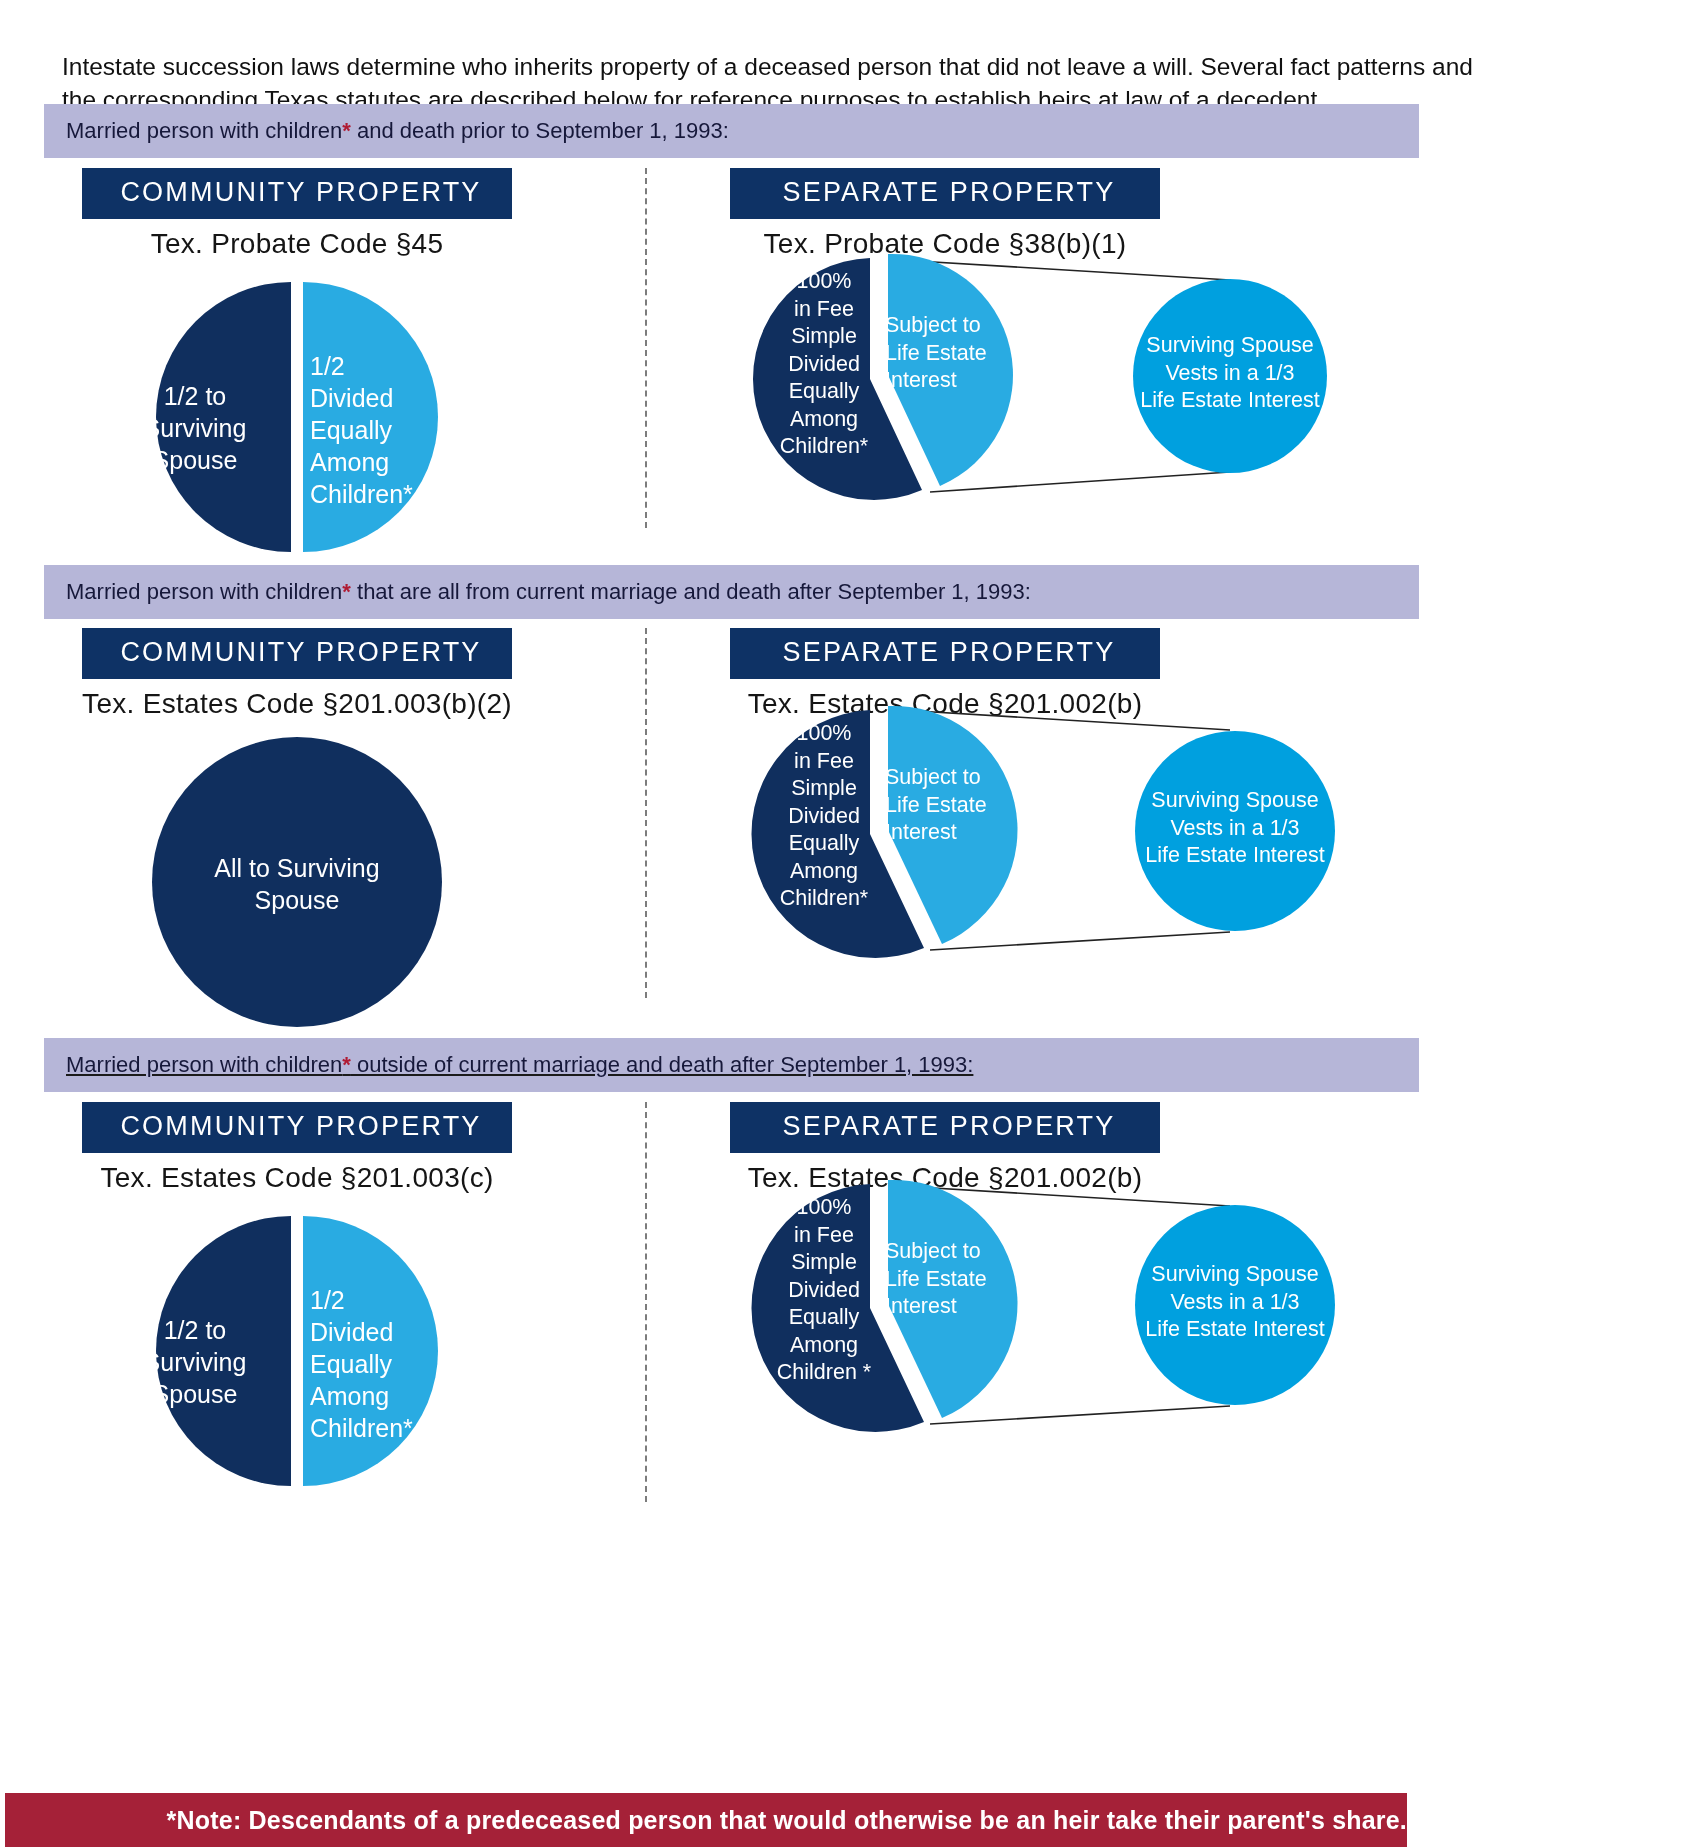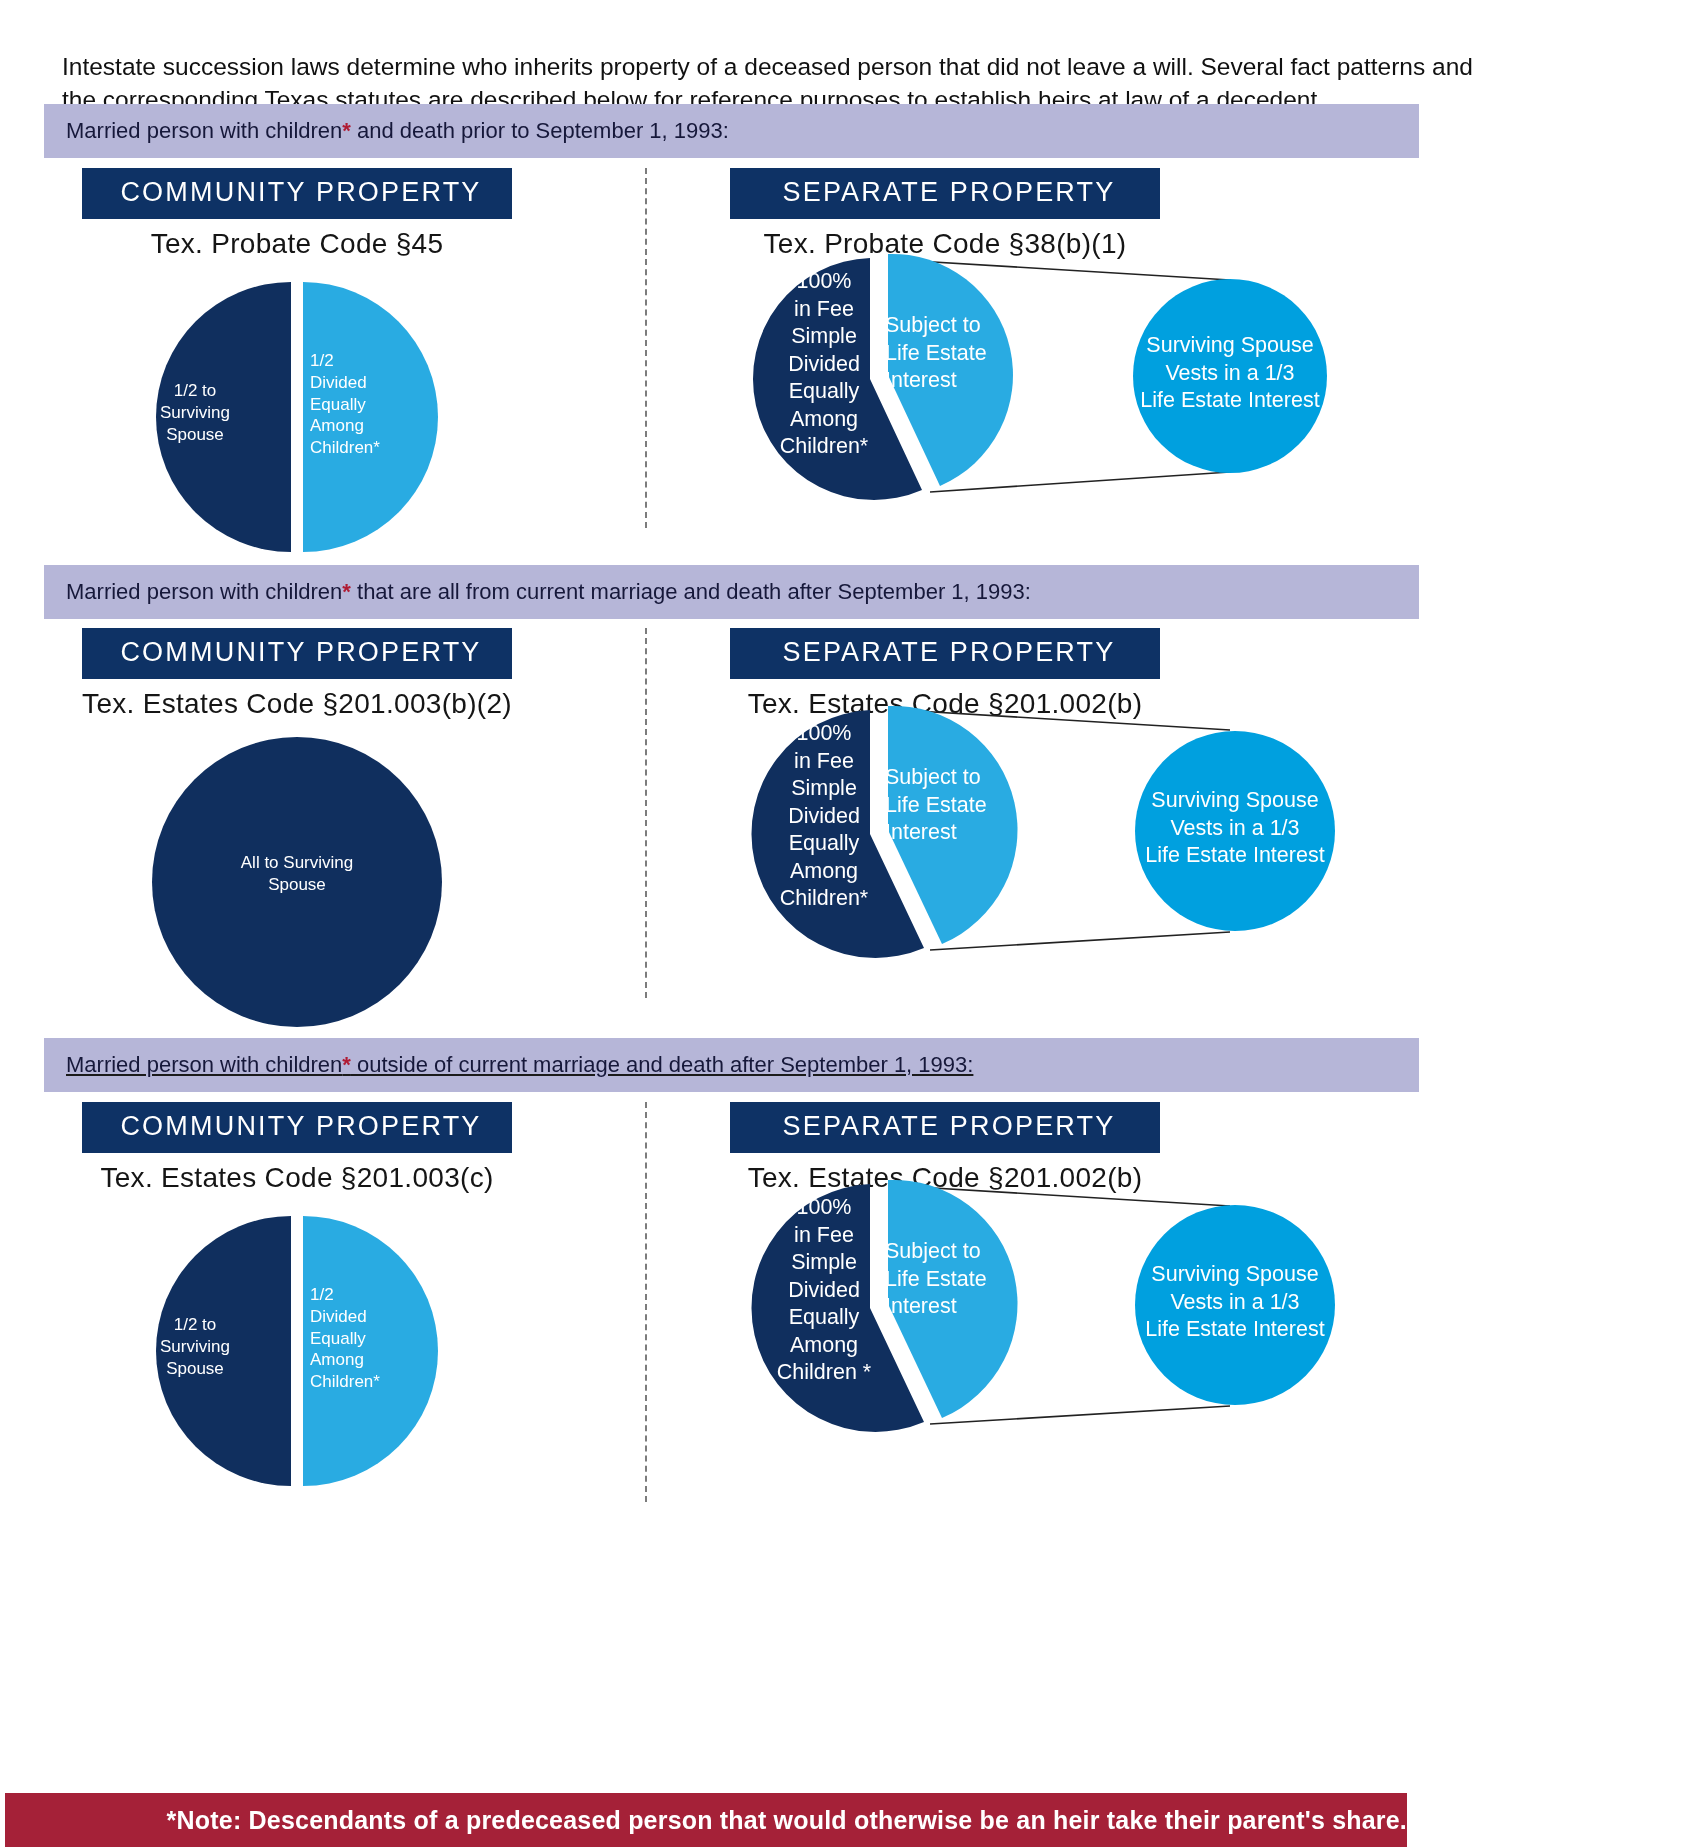--- a/index.html
+++ b/index.html
@@ -27,21 +27,21 @@
     font-weight:300;
   }
   .cite{
     text-align:center;font-size:28px;color:#151515;margin-top:9px;letter-spacing:.3px;
   }
   .divider{
     position:absolute;border-left:2px dashed #7c7c7c;left:645px;
   }
   .chartwrap{position:relative;}
   .lbl{
-    position:absolute;color:#ffffff;font-size:17px;line-height:1.28;
+    position:absolute;color:#ffffff;font-size:25px;line-height:1.28;
     text-align:center;pointer-events:none;white-space:pre-line;
   }
   .notebar{
     position:absolute;left:5px;top:1793px;width:1402px;height:54px;
     background:#a52138;display:flex;align-items:center;justify-content:flex-end;
   }
   .notebar .note-text{
     color:#ffffff;font-size:25px;font-weight:700;letter-spacing:.2px;
   }
   svg{display:block;}

